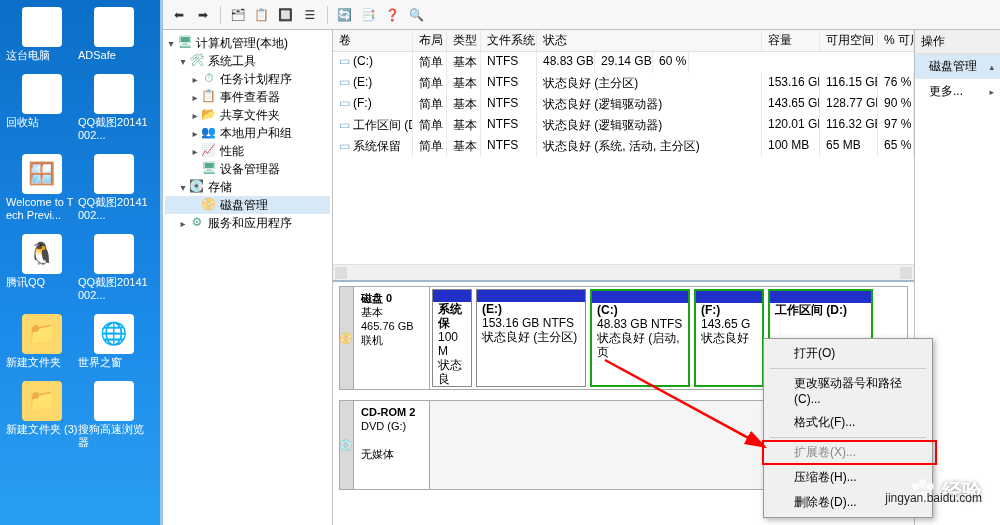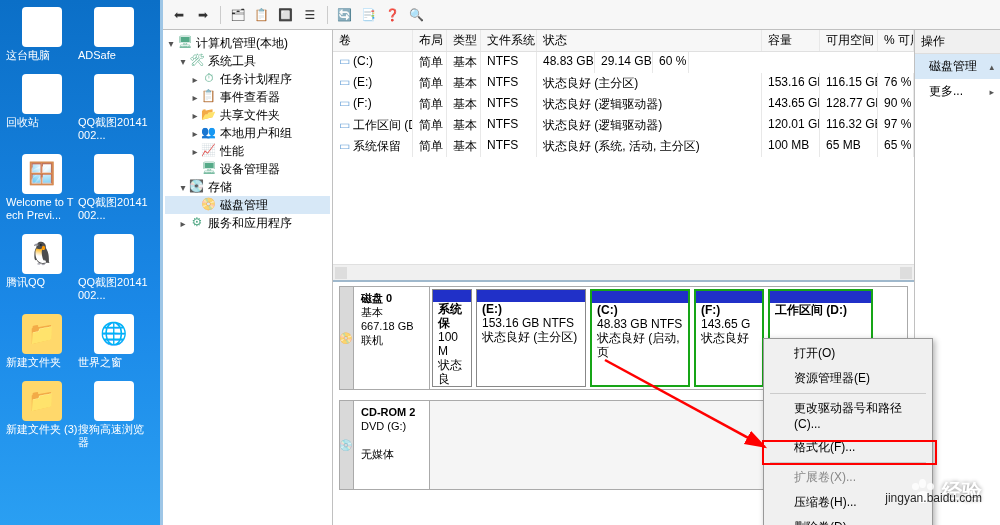--- a/index.html
+++ b/index.html
@@ -228,21 +228,21 @@
         <div class="scrollplaceholder"></div>
       </div>
 
       <div class="diskarea">
         <div class="diskrow">
           <div class="dinfo">
             <div class="dbar">📀</div>
             <div class="dtxt">
               <b>磁盘 0</b><br>
               <span>基本</span><br>
-              <span>667.18 GB</span><br>
+              <span>465.76 GB</span><br>
               <span>联机</span>
             </div>
           </div>
           <div class="parts" id="disk0-parts">
               <div class="part" style="width: 40px;">
                 <div class="pbar"></div>
                 <div class="pc"><b>系统保</b><br>100 M<br>状态良</div>
               </div>
               <div class="part" style="width: 110px;">
                 <div class="pbar"></div>
@@ -286,21 +286,20 @@
       <div class="aitem">
         <span>更多...</span>
         <span class="tri">▸</span>
       </div>
     </div>
   </div>
 </div>
 
 <div class="ctxmenu" id="ctxmenu">
     <div class="mi">打开(O)</div>
-    <div class="mi">资源管理器(E)</div>
     <div class="msep"></div>
     <div class="mi">更改驱动器号和路径(C)...</div>
     <div class="mi">格式化(F)...</div>
     <div class="msep"></div>
     <div class="mi disabled">扩展卷(X)...</div>
     <div class="mi">压缩卷(H)...</div>
     <div class="mi">删除卷(D)...</div>
   </div>
 
 <div class="redbox"></div>

